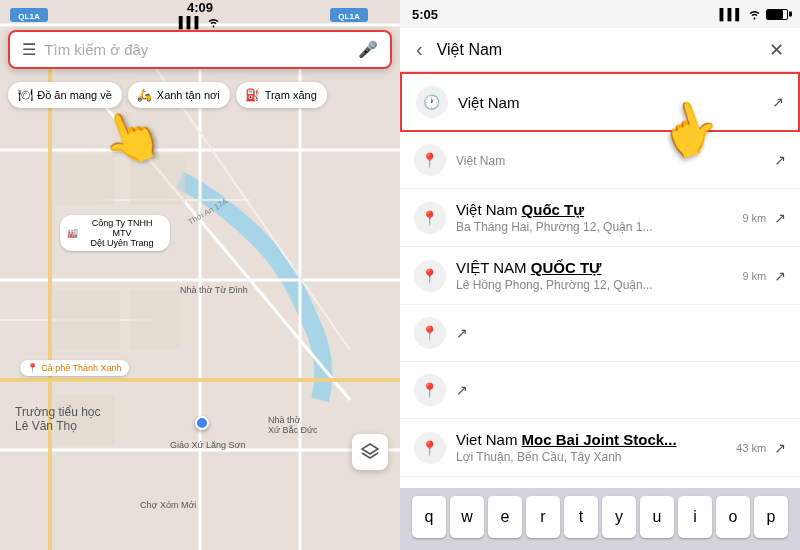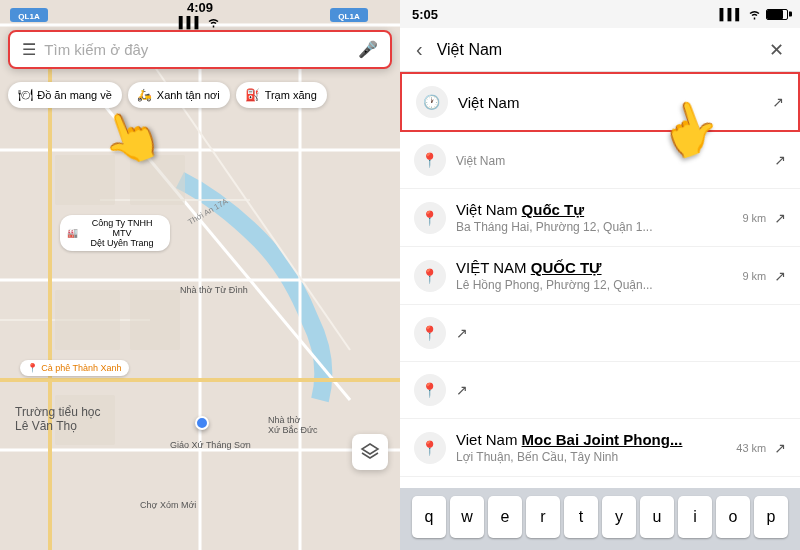--- a/index.html
+++ b/index.html
@@ -439,21 +439,21 @@
     <span>Công Ty TNHH MTV<br>Dệt Uyên Trang</span>
   </div>
 
   <div class="poi-label poi-orange" style="left:20px; top:360px; font-size:9px;">
     <span>📍</span>
     <span>Cà phê Thành Xanh</span>
   </div>
 
   <div style="position:absolute; left:15px; top:405px; font-size:12px; color:#555; z-index:4;">Trường tiểu học<br>Lê Văn Thọ</div>
   <div style="position:absolute; left:180px; top:285px; font-size:9px; color:#555; z-index:4;">Nhà thờ Từ Đình</div>
-  <div style="position:absolute; left:170px; top:440px; font-size:9px; color:#555; z-index:4;">Giáo Xứ Tháng Sơn</div>
+  <div style="position:absolute; left:170px; top:440px; font-size:9px; color:#555; z-index:4;">Giáo Xứ Lăng Sơn</div>
   <div style="position:absolute; left:240px; top:415px; font-size:9px; color:#555; z-index:4;margin-left:28px;">Nhà thờ<br>Xứ Bắc Đức</div>
   <div style="position:absolute; left:140px; top:500px; font-size:9px; color:#555; z-index:4;">Chợ Xóm Mới</div>
 
   <div class="location-dot"></div>
 
   <div class="layers-btn">
     <svg width="20" height="20" viewBox="0 0 20 20">
       <path d="M10 2 L18 7 L10 12 L2 7 Z" fill="none" stroke="#555" stroke-width="1.5"></path>
       <path d="M2 11 L10 16 L18 11" fill="none" stroke="#555" stroke-width="1.5"></path>
     </svg>
@@ -531,22 +531,22 @@
     </div>
 
     <div class="result-item">
       <div class="result-icon pin">📍</div>
       <span class="result-arrow">↗</span>
     </div>
 
     <div class="result-item">
       <div class="result-icon pin">📍</div>
       <div class="result-text">
-        <div class="result-name">Viet Nam <strong>Moc Bai Joint Phong...</strong></div>
-        <div class="result-sub">Lợi Thuận, Bến Cầu, Tây Ninh</div>
+        <div class="result-name">Viet Nam <strong>Moc Bai Joint Stock...</strong></div>
+        <div class="result-sub">Lợi Thuận, Bến Cầu, Tây Xanh</div>
       </div>
       <span class="result-distance">43 km</span>
       <span class="result-arrow">↗</span>
     </div>
   </div>
 
   <div style="position:absolute; top:100px; right:80px; z-index:20; font-size:50px; filter: drop-shadow(2px 2px 2px rgba(0,0,0,0.3)); transform: scaleX(-1) rotate(20deg);">👆</div>
 
   <div class="keyboard-row">
     <div class="key">q</div>

